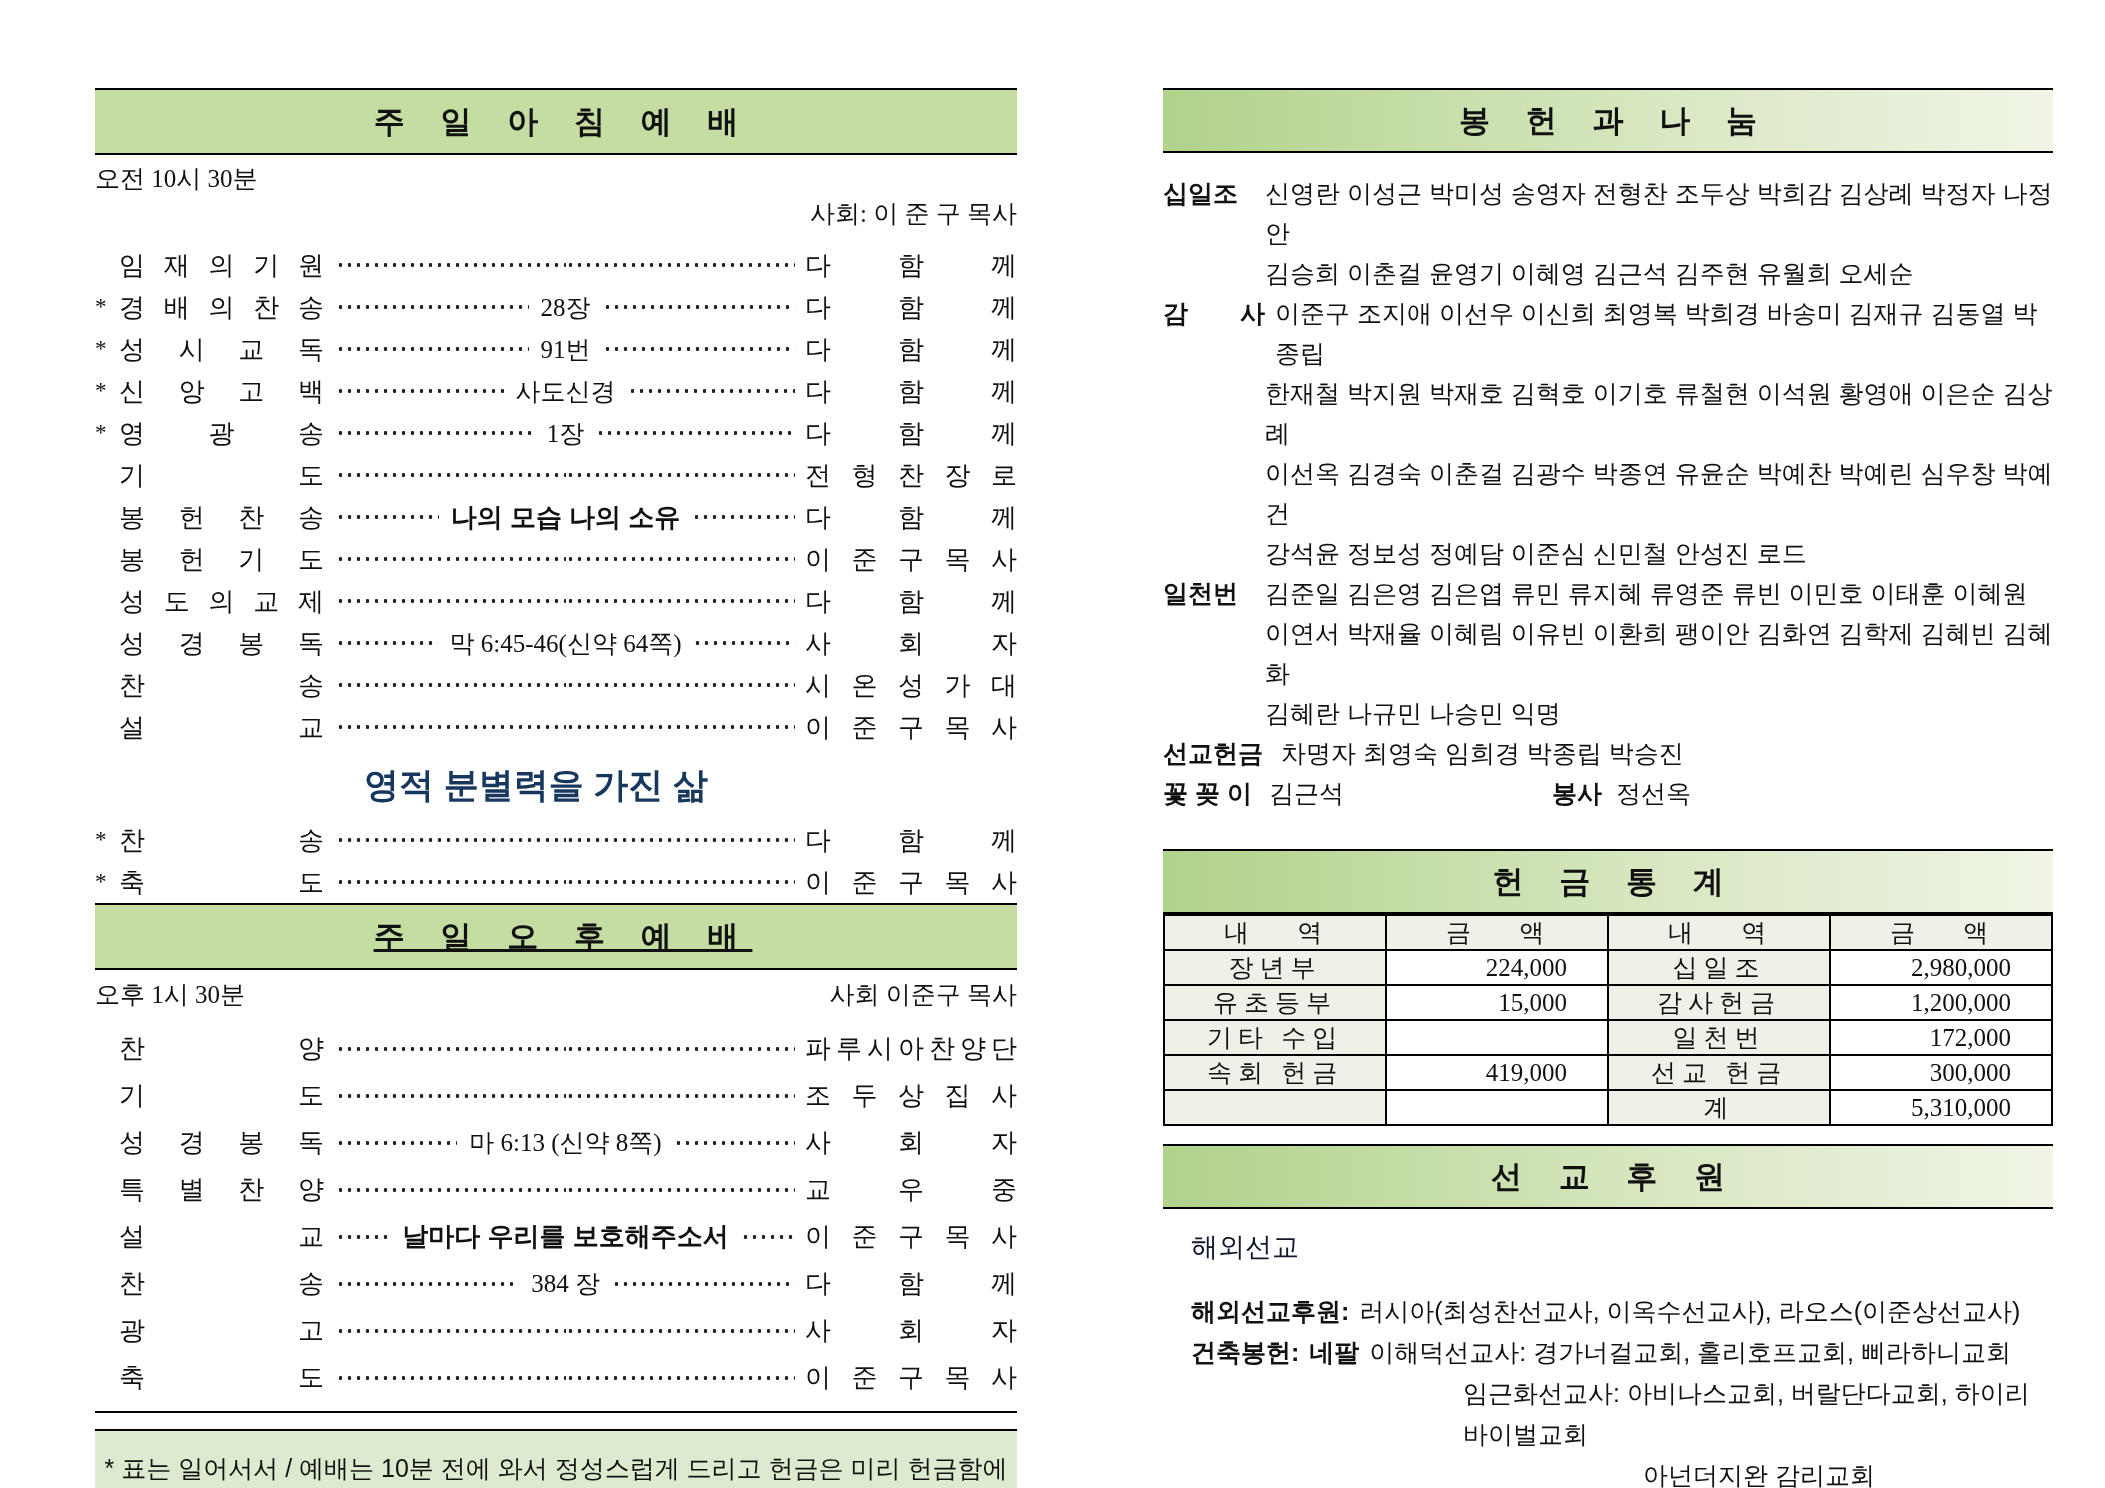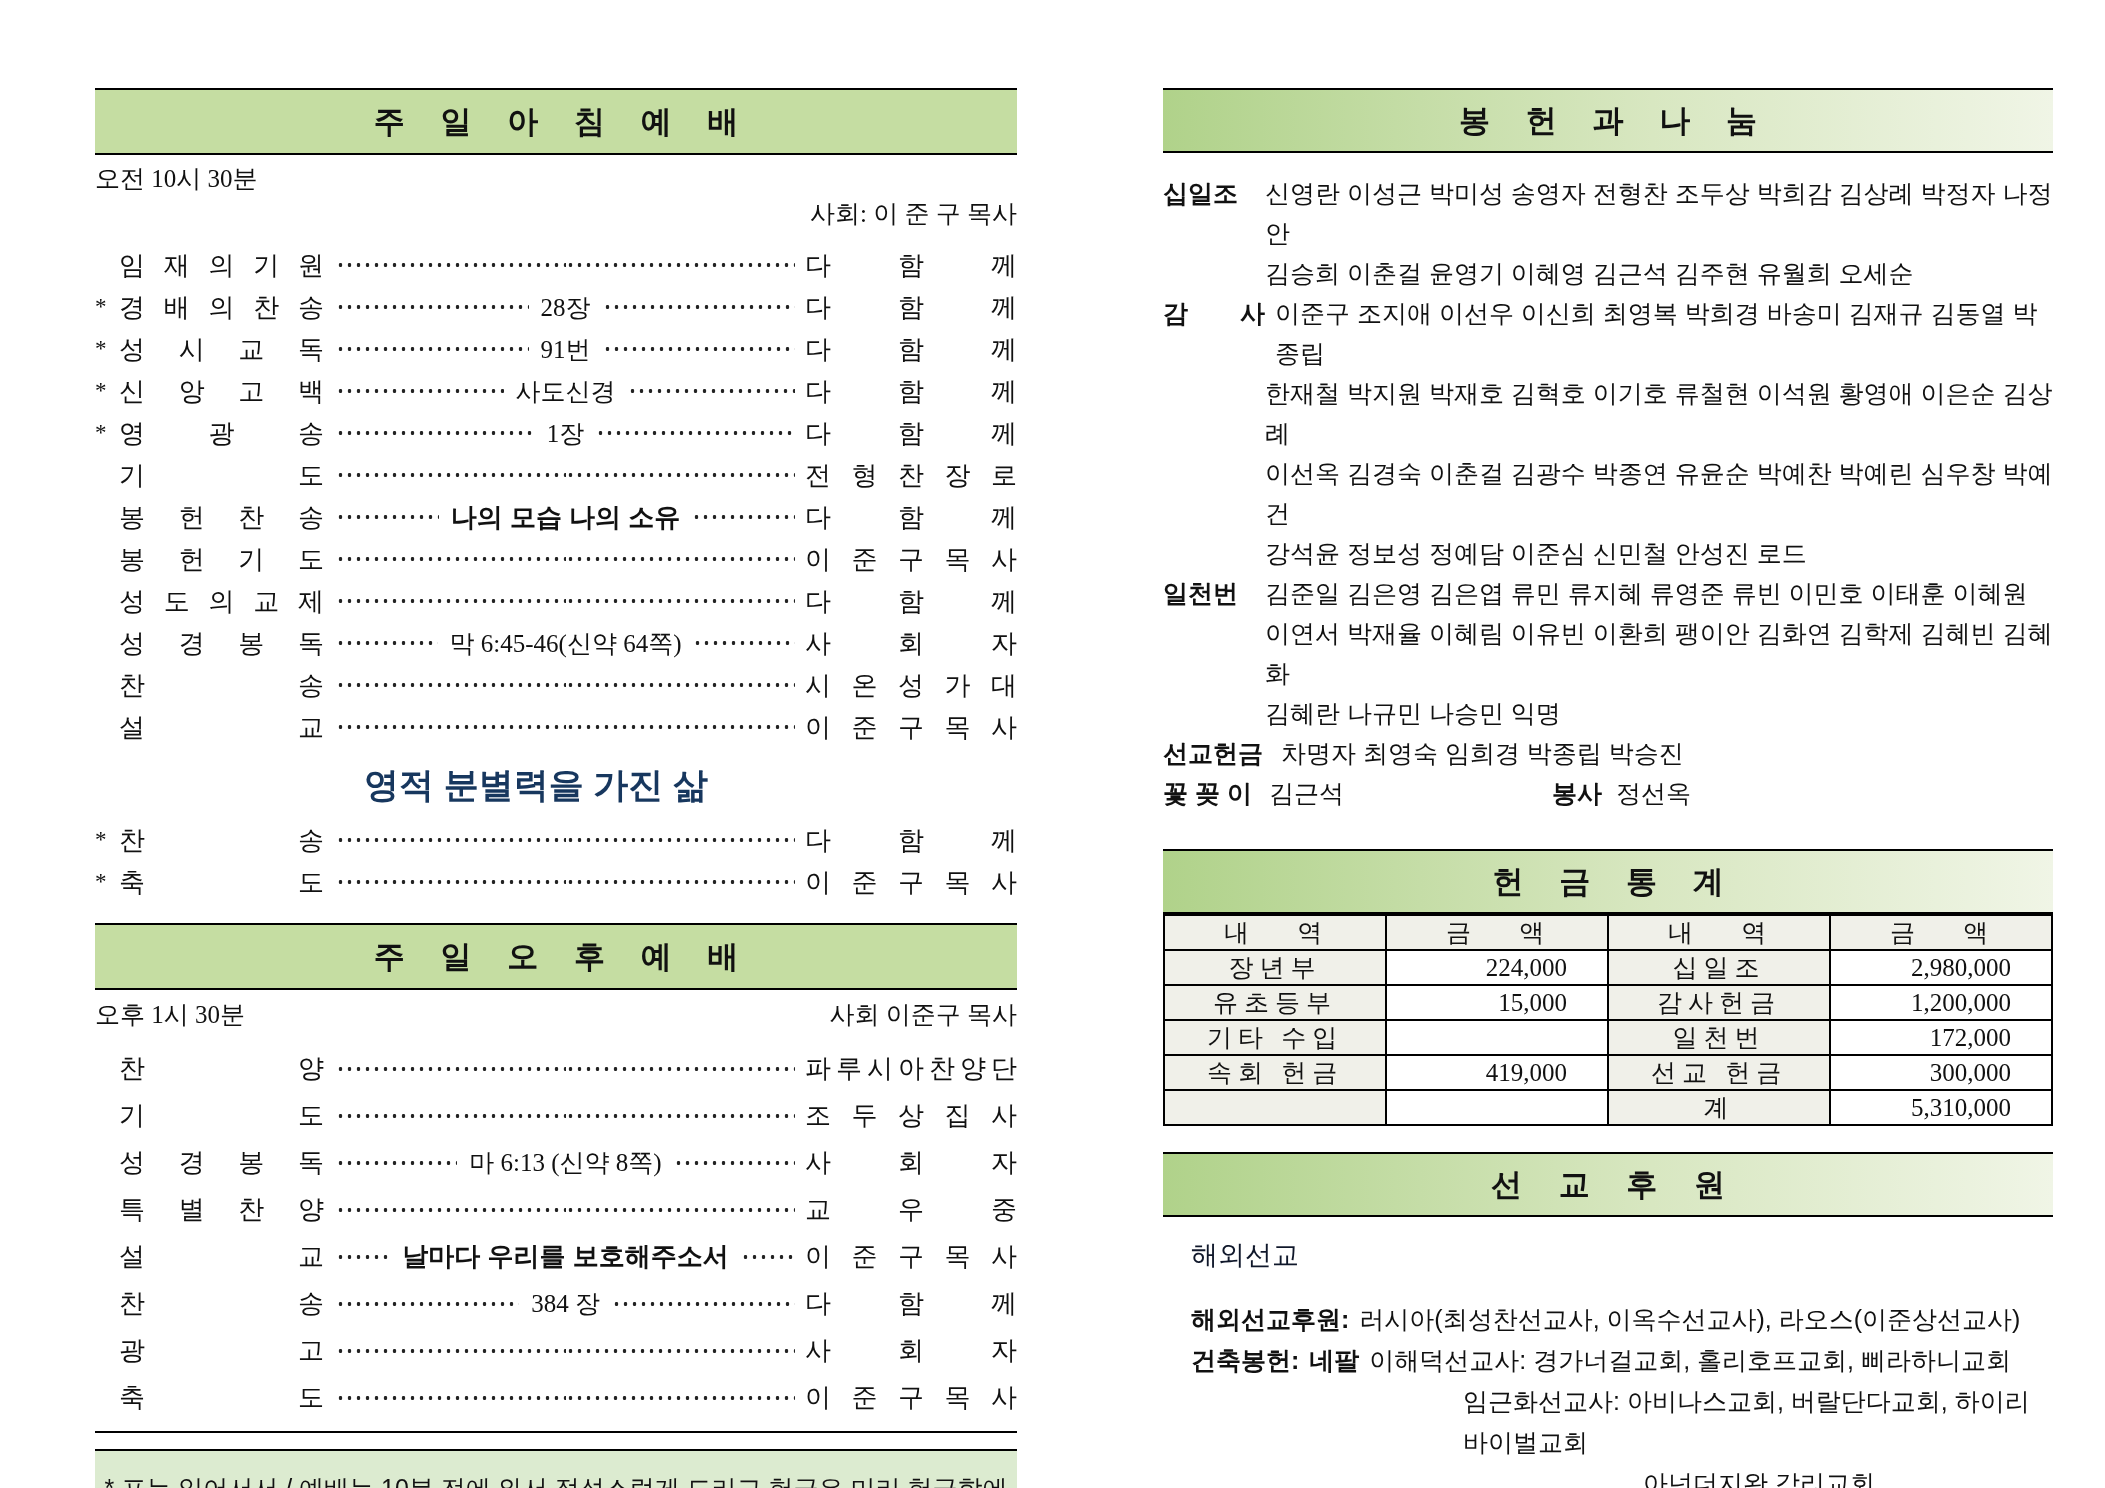--- a/index.html
+++ b/index.html
@@ -346,21 +346,21 @@
         <span class="rval js-chars">
             <span>이</span>
             <span>준</span>
             <span>구</span>
             <span>목</span>
             <span>사</span>
           </span>
       </div>
     </div>
 
-    <div class="sec-header" style="margin-top:20px;">주 일 오 후 예 배</div>
+    <div class="sec-header" style="text-decoration:underline;">주 일 오 후 예 배</div>
     <div class="time-mc-row">
       <span>오후 1시 30분</span>
       <span>사회 이준구 목사</span>
     </div>
 
     <div class="rows">
       <div class="srow arow">
         <span class="star"></span>
         <span class="slabel js-chars">
             <span>찬</span>
@@ -596,21 +596,21 @@
           <td class="lc"></td>
           <td class="ac"></td>
           <td class="lc">계</td>
           <td class="ac">5,310,000</td>
         </tr>
       </tbody>
         </table>
     </div>
 
     <div class="mission">
-      <div class="sec-header-grad" style="margin-top:26px;">선 교 후 원</div>
+      <div class="sec-header-grad" style="margin-top:18px;">선 교 후 원</div>
 
       <div class="m-heading">해외선교</div>
       <div class="m-block">
         <div class="m-line">
           <span class="m-label">해외선교후원:</span>
           <span>러시아(최성찬선교사, 이옥수선교사), 라오스(이준상선교사)</span>
         </div>
         <div class="m-line">
           <span class="m-label">건축봉헌:</span>
           <span class="m-bold">네팔</span>

